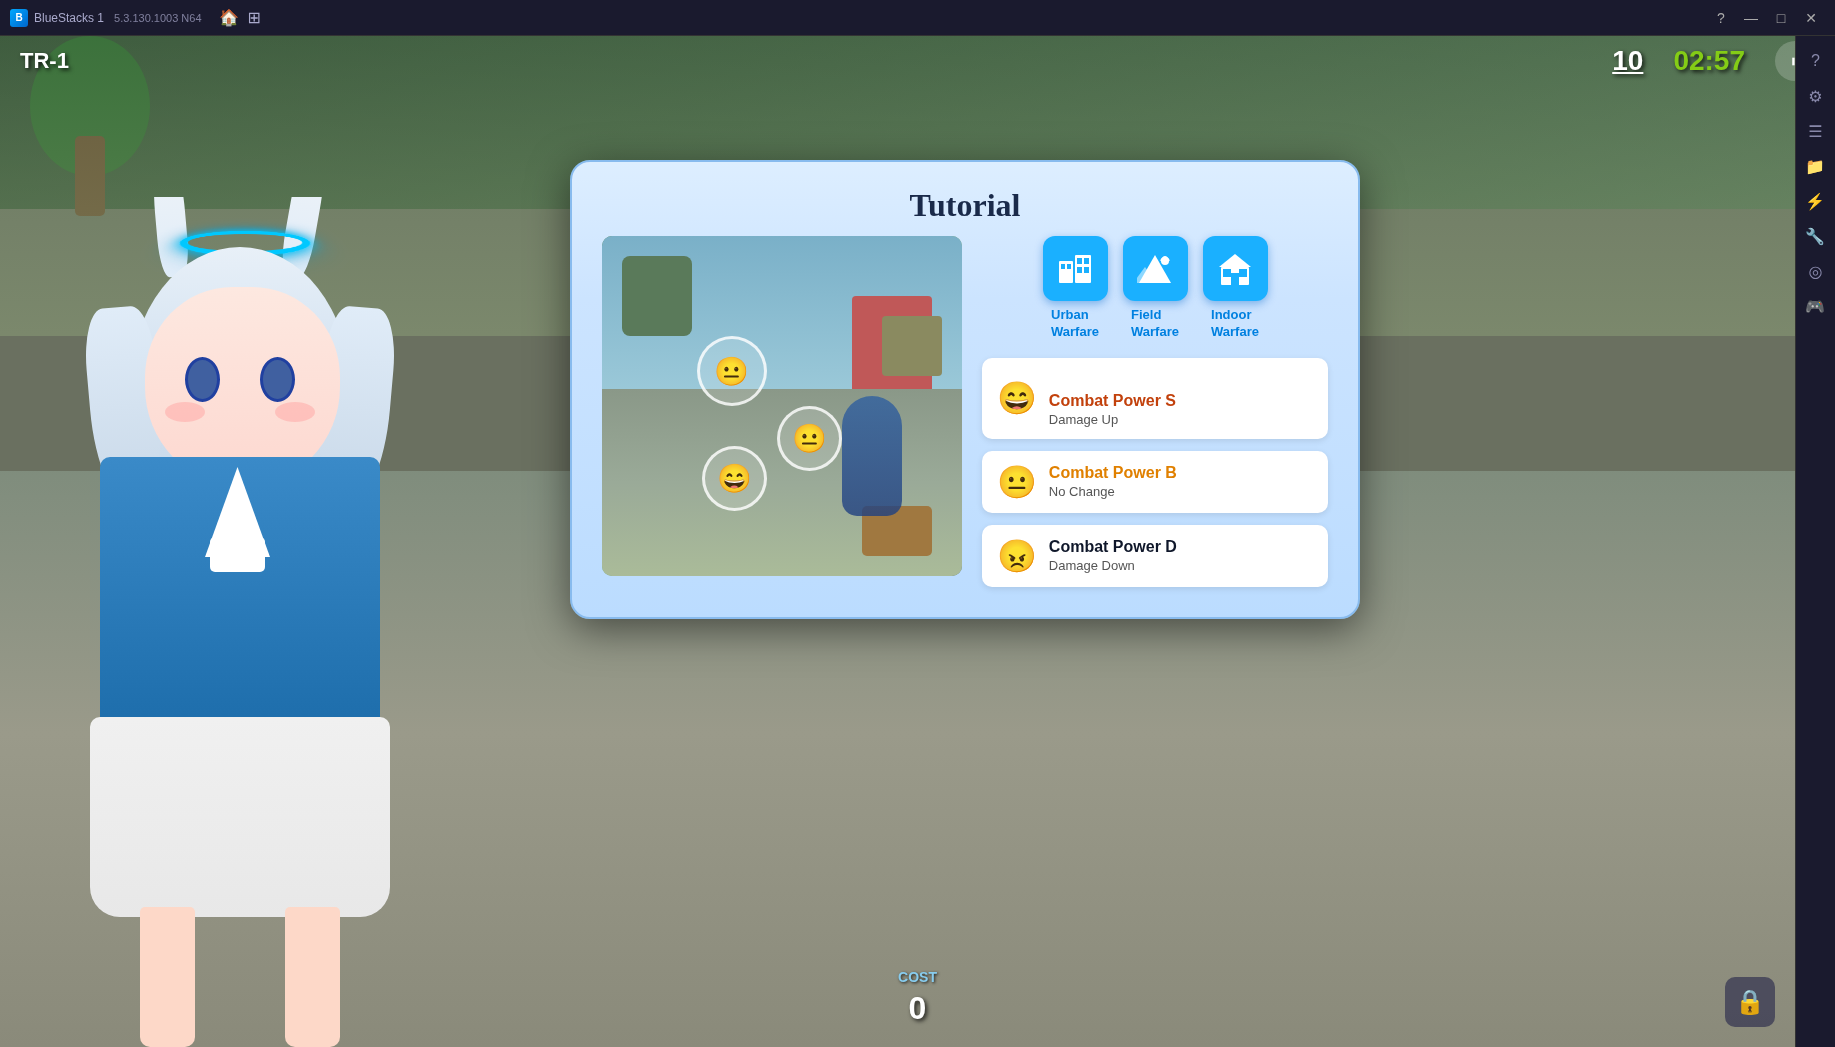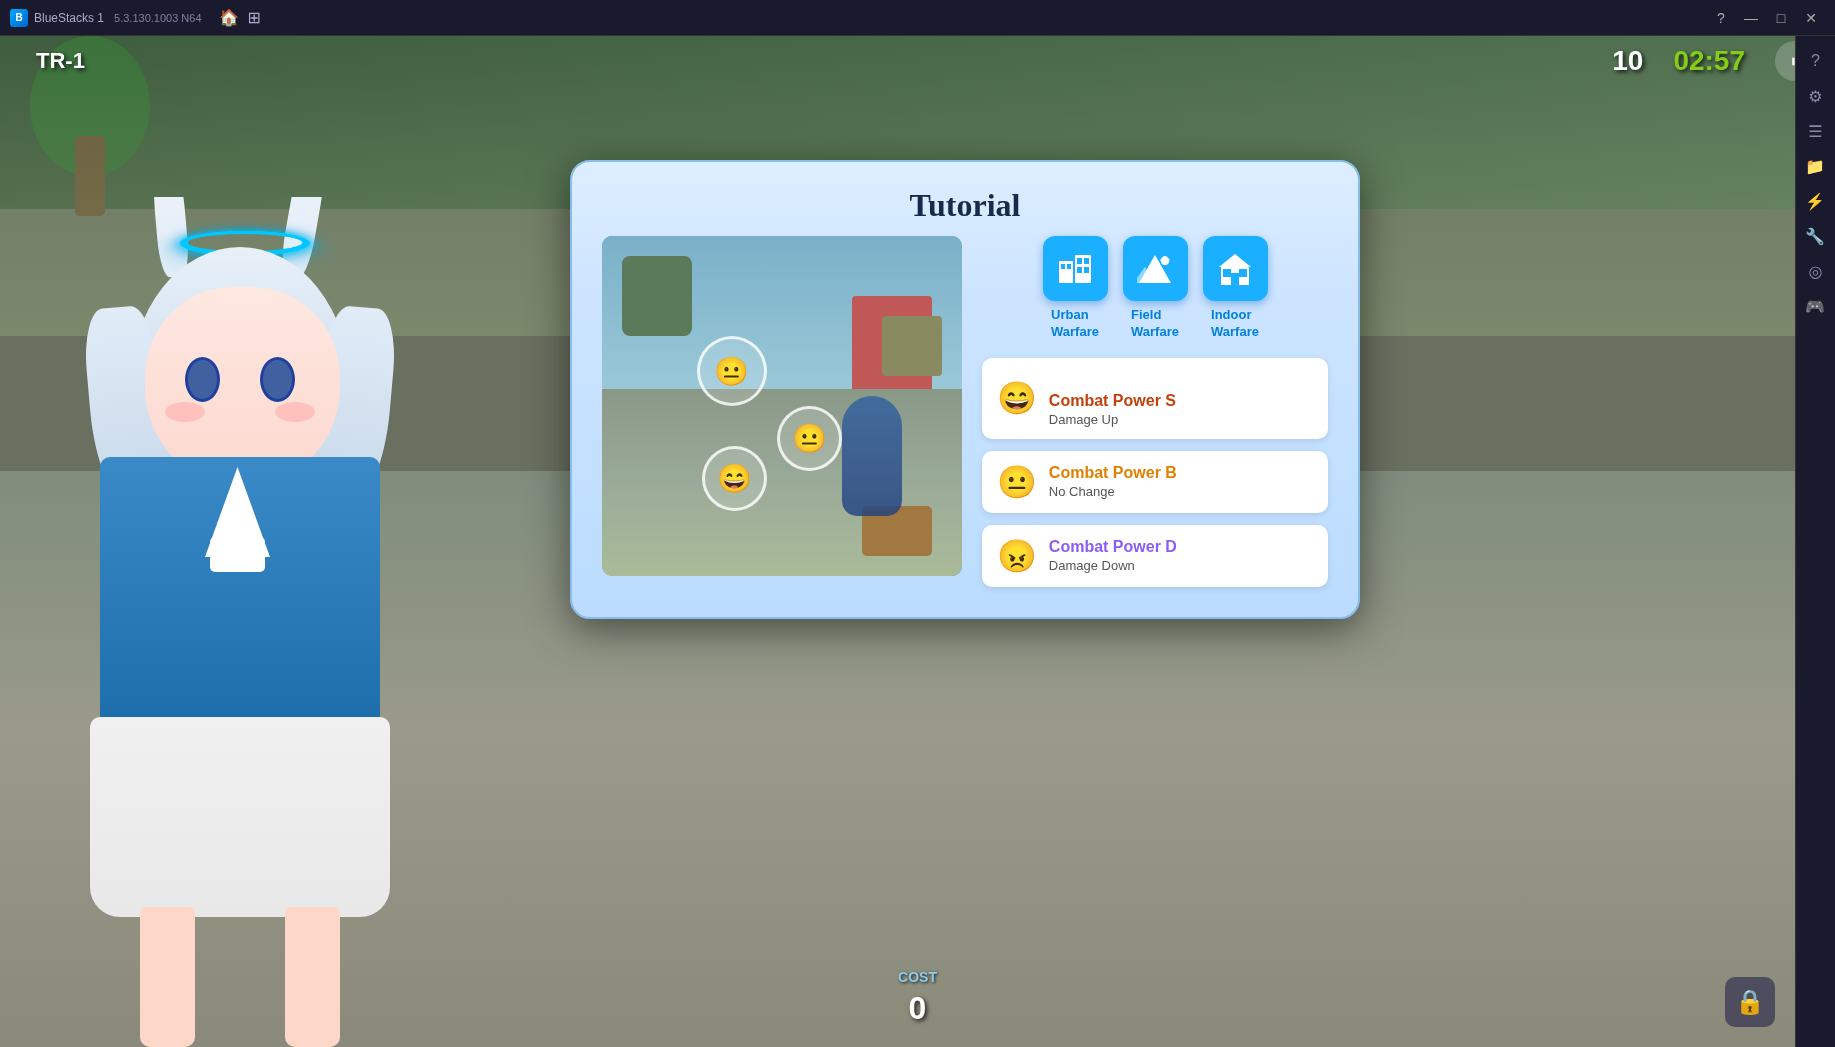--- a/index.html
+++ b/index.html
@@ -224,41 +224,41 @@
       position: absolute;
       top: 36px;
       left: 0;
       right: 0;
       height: 50px;
       z-index: 10;
       display: flex;
       align-items: center;
       justify-content: space-between;
       padding: 0 20px;
-      margin-left: 16px;
     }
 
     .hud-level {
       color: white;
       font-size: 22px;
       font-weight: bold;
       text-shadow: 2px 2px 4px rgba(0,0,0,0.8);
     }
 
     .hud-center {
       display: flex;
       align-items: center;
       gap: 30px;
     }
 
     .hud-score {
       color: white;
       font-size: 28px;
       font-weight: bold;
       text-shadow: 2px 2px 4px rgba(0,0,0,0.8);
+      text-decoration: underline;
     }
 
     .hud-timer {
       color: #84cc16;
       font-size: 28px;
       font-weight: bold;
       text-shadow: 2px 2px 4px rgba(0,0,0,0.8);
     }
 
     .hud-pause {
@@ -457,21 +457,21 @@
     }
 
     .combat-subtitle {
       font-size: 13px;
       color: #555;
       margin-top: 2px;
     }
 
     .title-s { color: #c2410c; margin-top: 22px; }
     .title-b { color: #e08000; }
-    .title-d { color: #8b5cf6; }
+    .title-d { color: #0f172a; }
 
     
     .tutorial-desc {
       margin-top: 20px;
       background: rgba(255,255,255,0.5);
       border-radius: 10px;
       padding: 15px 20px;
       text-align: center;
       color: #2a3a5a;
       font-size: 18px;

